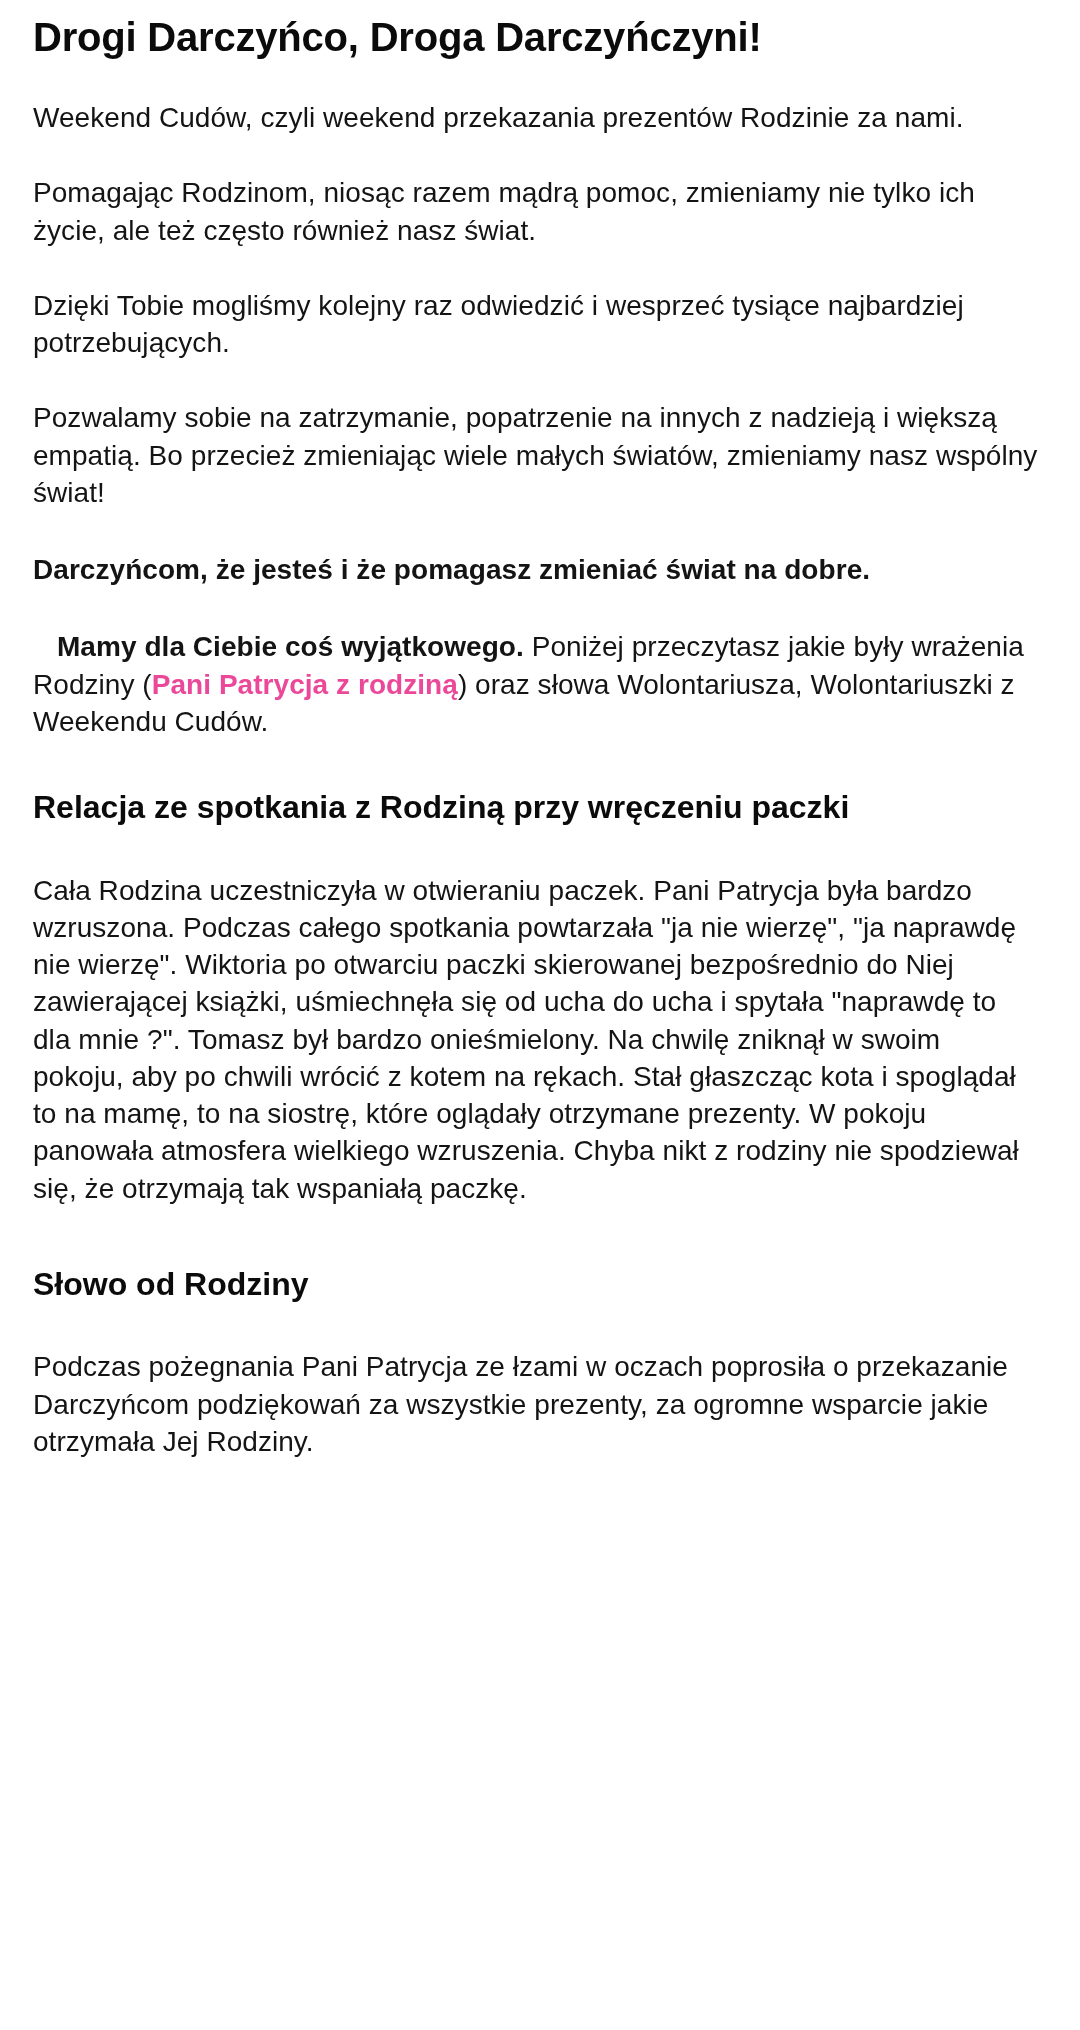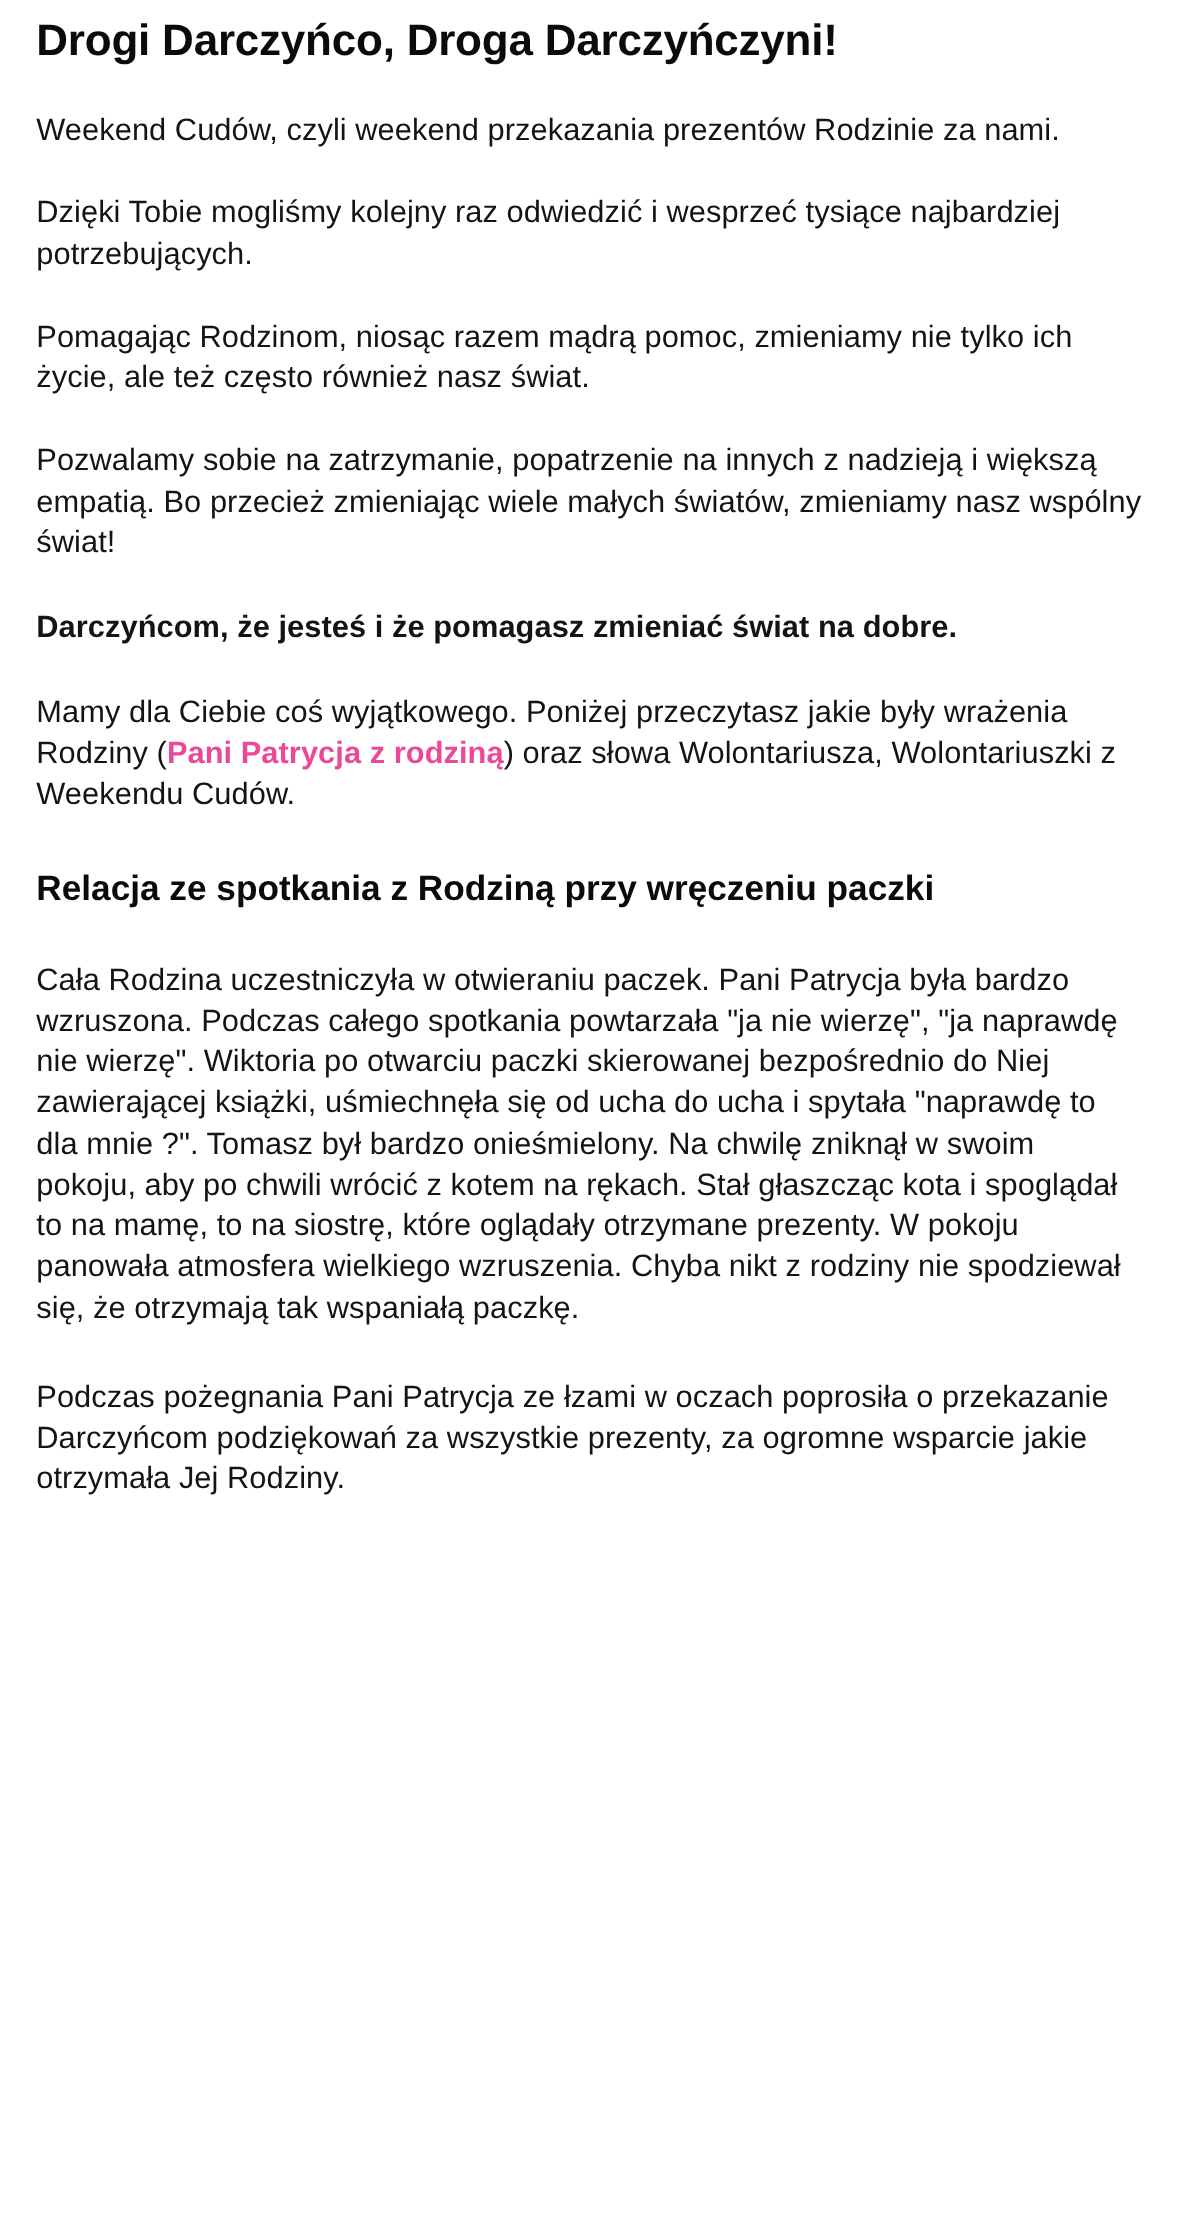--- a/index.html
+++ b/index.html
@@ -55,50 +55,52 @@
     line-height: 1.24;
     font-weight: 700;
     margin: 0;
     padding-top: 48px;
     color: #0b0b0b;
   }
   h2.section-title.single {
     padding-top: 58px;
   }
   .strong {
-    font-weight: 400;
+    font-weight: 700;
+    margin-left: 24px;
   }
   a.inline-link {
     color: #ec4899;
     text-decoration: none;
   }
 </style>
 </head>
 <body>
 
 <div class="page">
   <article class="article">
 
     <h1 class="doc-title">Drogi Darczyńco, Droga Darczyńczyni!</h1>
 
     <p class="body-text">Weekend Cudów, czyli weekend przekazania prezentów Rodzinie za nami.</p>
 
+    <p class="body-text">Pomagając Rodzinom, niosąc razem mądrą pomoc, zmieniamy nie tylko ich życie, ale też często również nasz świat.</p>
+
     <p class="body-text">Dzięki Tobie mogliśmy kolejny raz odwiedzić i wesprzeć tysiące najbardziej potrzebujących.</p>
-
-    <p class="body-text">Pomagając Rodzinom, niosąc razem mądrą pomoc, zmieniamy nie tylko ich życie, ale też często również nasz świat.</p>
 
     <p class="body-text">Pozwalamy sobie na zatrzymanie, popatrzenie na innych z nadzieją i większą empatią. Bo przecież zmieniając wiele małych światów, zmieniamy nasz wspólny świat!</p>
 
     <p class="body-text bold-block">Darczyńcom, że jesteś i że pomagasz zmieniać świat na dobre.</p>
 
     <p class="body-text bold-block">
       <span class="strong">Mamy dla Ciebie coś wyjątkowego.</span><span style="font-weight:400"> Poniżej przeczytasz jakie były wrażenia Rodziny (</span><a class="inline-link" href="#">Pani Patrycja z rodziną</a><span style="font-weight:400">) oraz słowa Wolontariusza, Wolontariuszki z Weekendu Cudów.</span>
     </p>
 
     <h2 class="section-title">Relacja ze spotkania z Rodziną przy wręczeniu paczki</h2>
 
     <p class="body-text big-gap">Cała Rodzina uczestniczyła w otwieraniu paczek. Pani Patrycja była bardzo wzruszona. Podczas całego spotkania powtarzała "ja nie wierzę", "ja naprawdę nie wierzę". Wiktoria po otwarciu paczki skierowanej bezpośrednio do Niej zawierającej książki, uśmiechnęła się od ucha do ucha i spytała "naprawdę to dla mnie ?". Tomasz był bardzo onieśmielony. Na chwilę zniknął w swoim pokoju, aby po chwili wrócić z kotem na rękach. Stał głaszcząc kota i spoglądał to na mamę, to na siostrę, które oglądały otrzymane prezenty. W pokoju panowała atmosfera wielkiego wzruszenia. Chyba nikt z rodziny nie spodziewał się, że otrzymają tak wspaniałą paczkę.</p>
 
+    <h2 class="section-title single">Słowo od Rodziny</h2>
 
     <p class="body-text big-gap">Podczas pożegnania Pani Patrycja ze łzami w oczach poprosiła o przekazanie Darczyńcom podziękowań za wszystkie prezenty, za ogromne wsparcie jakie otrzymała Jej Rodziny.</p>
 
   </article>
 </div>
 
 </body></html>

